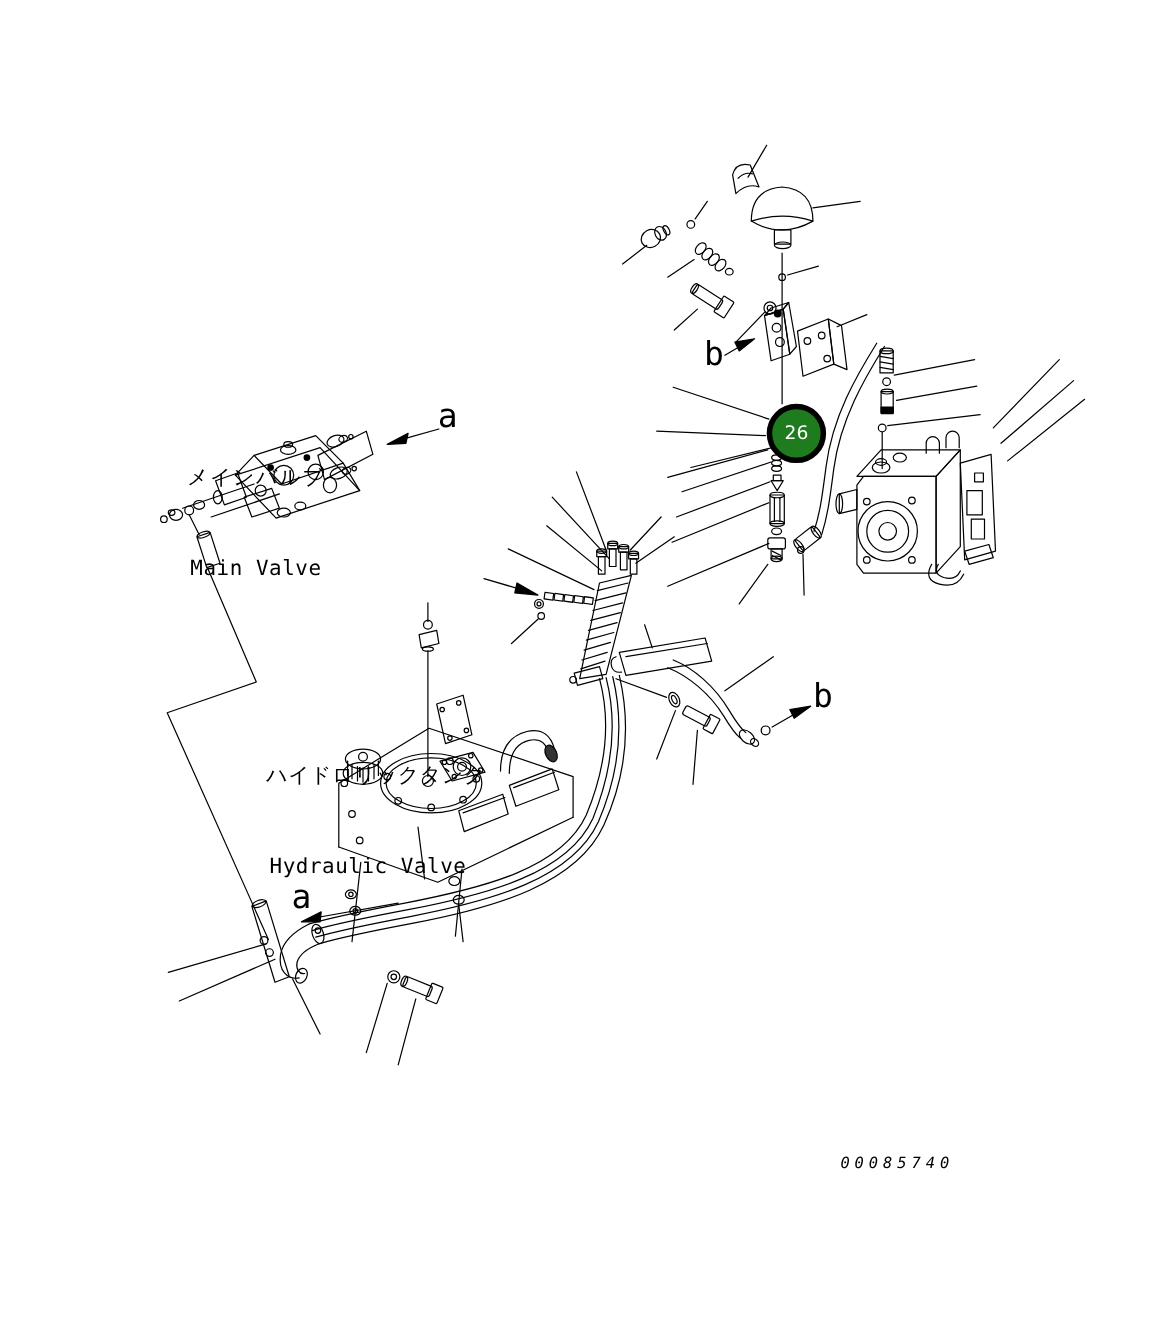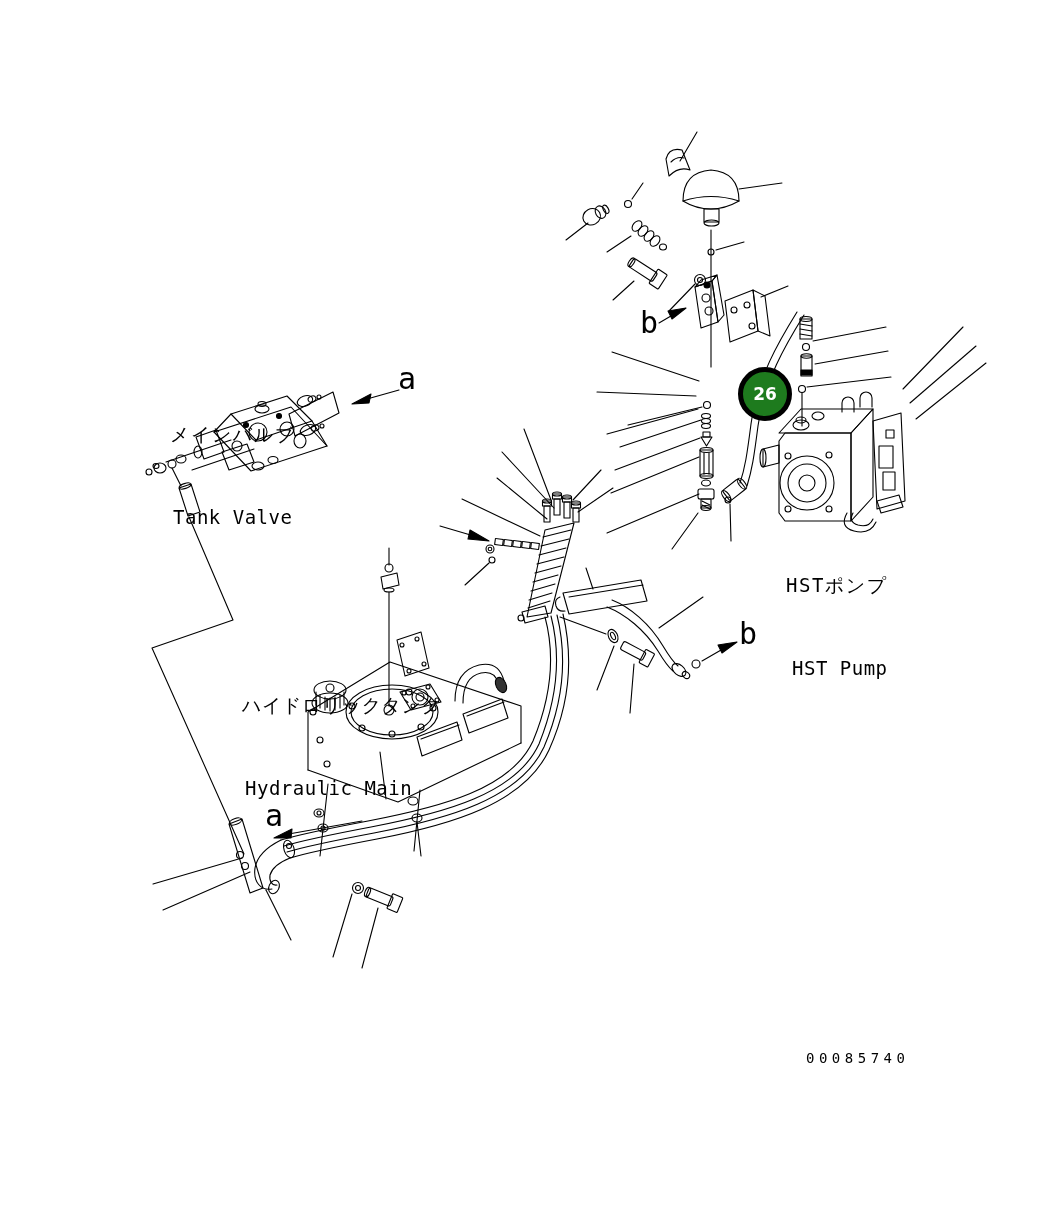--- a/index.html
+++ b/index.html
@@ -3,24 +3,24 @@
 <meta charset="utf-8">
 <style>
   html,body{margin:0;padding:0;background:#fff;}
   .stage{position:relative;width:1045px;height:1221px;background:#fff;overflow:hidden;
          font-family:"DejaVu Sans Mono","Liberation Mono",monospace;color:#000;}
   .stage svg{position:absolute;left:0;top:0;}
   .lbl{position:absolute;font-size:19px;line-height:1.45;white-space:pre;}
   .lbl .jp{letter-spacing:1.5px;}
   .lbl .en{letter-spacing:0.5px;padding-left:3px;}
   .marker{position:absolute;font-size:30px;line-height:1;font-weight:400;}
-  .callout{position:absolute;left:738px;top:367px;width:44px;height:44px;border-radius:50%;
+  .callout{position:absolute;left:697px;top:367px;width:44px;height:44px;border-radius:50%;
            border:5px solid #000;display:flex;align-items:center;justify-content:center;
-           font-size:17px;font-family:"DejaVu Sans","Liberation Sans",sans-serif;font-weight:bold;}
-  .drawno{position:absolute;left:806px;top:1050px;font-size:14px;letter-spacing:4.5px;}
+           font-size:17px;font-family:"DejaVu Sans","Liberation Sans",sans-serif;}
+  .drawno{position:absolute;left:764px;top:1050px;font-size:14px;letter-spacing:4.5px;font-style:italic;}
 </style>
 </head>
 <body>
 
 <div class="stage">
 
 <svg width="1045" height="1221" viewBox="0 0 1045 1221" stroke="#000" fill="none" stroke-width="1.1" stroke-linecap="round" stroke-linejoin="round">
 
   <g>
     <polygon points="289,414 333,392 339,413 295,436"></polygon>
@@ -376,33 +376,29 @@
   </g>
 
   <g>
     <line x1="362" y1="821" x2="283" y2="835"></line>
     <polygon points="274,838 292,829 291,838" fill="#000"></polygon>
   </g>
 </svg>
 
   <div class="lbl" style="left:170px;top:366px;">
     <div class="jp">メインバルブ</div>
-    <div class="en">Tank Valve</div>
+    <div class="en">Main Valve</div>
   </div>
 
 
   <div class="lbl" style="left:242px;top:637px;">
     <div class="jp" style="letter-spacing:0.5px;">ハイドロリックタンク</div>
-    <div class="en">Hydraulic Main</div>
+    <div class="en">Hydraulic Valve</div>
   </div>
 
-  <div class="lbl" style="left:786px;top:517px;">
-    <div class="jp">HSTポンプ</div>
-    <div class="en" style="padding-left:6px;">HST Pump</div>
-  </div>
 
   <div class="marker" style="left:398px;top:364px;">a</div>
   <div class="marker" style="left:640px;top:308px;">b</div>
   <div class="marker" style="left:739px;top:619px;">b</div>
   <div class="marker" style="left:265px;top:801px;">a</div>
 
   <div class="callout" style="background: rgb(30, 123, 30); border-color: rgb(0, 0, 0); color: rgb(255, 255, 255);">
     <span>26</span>
   </div>
 

